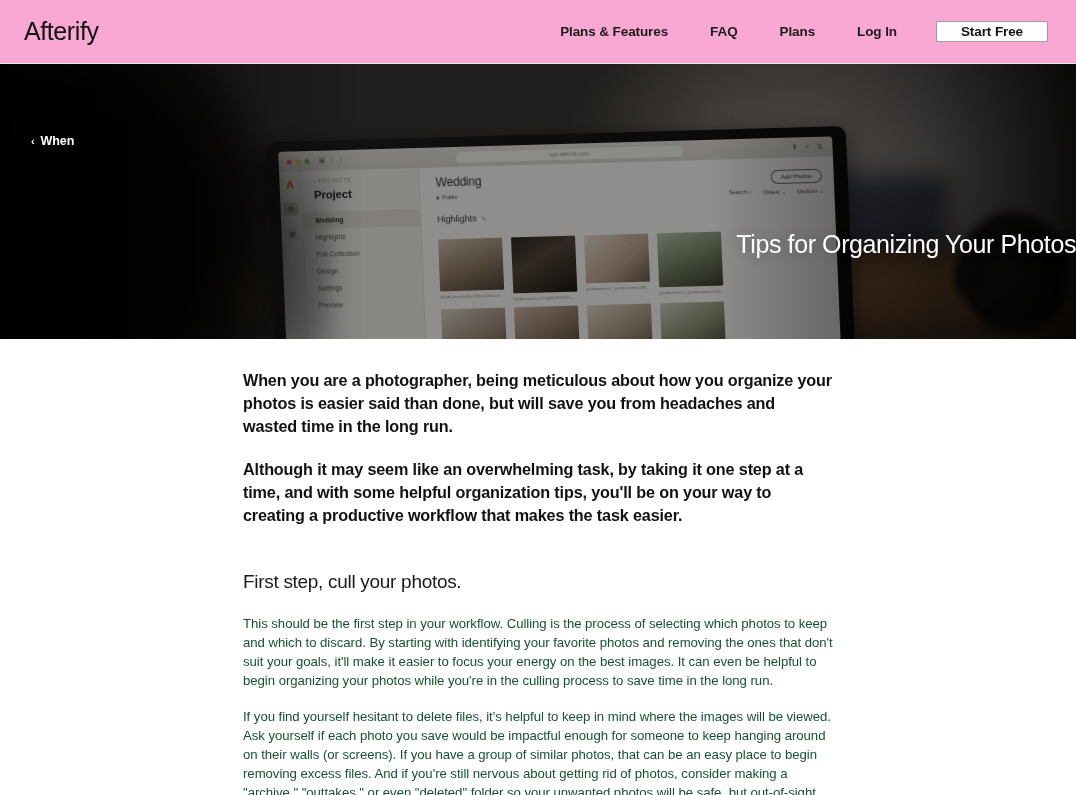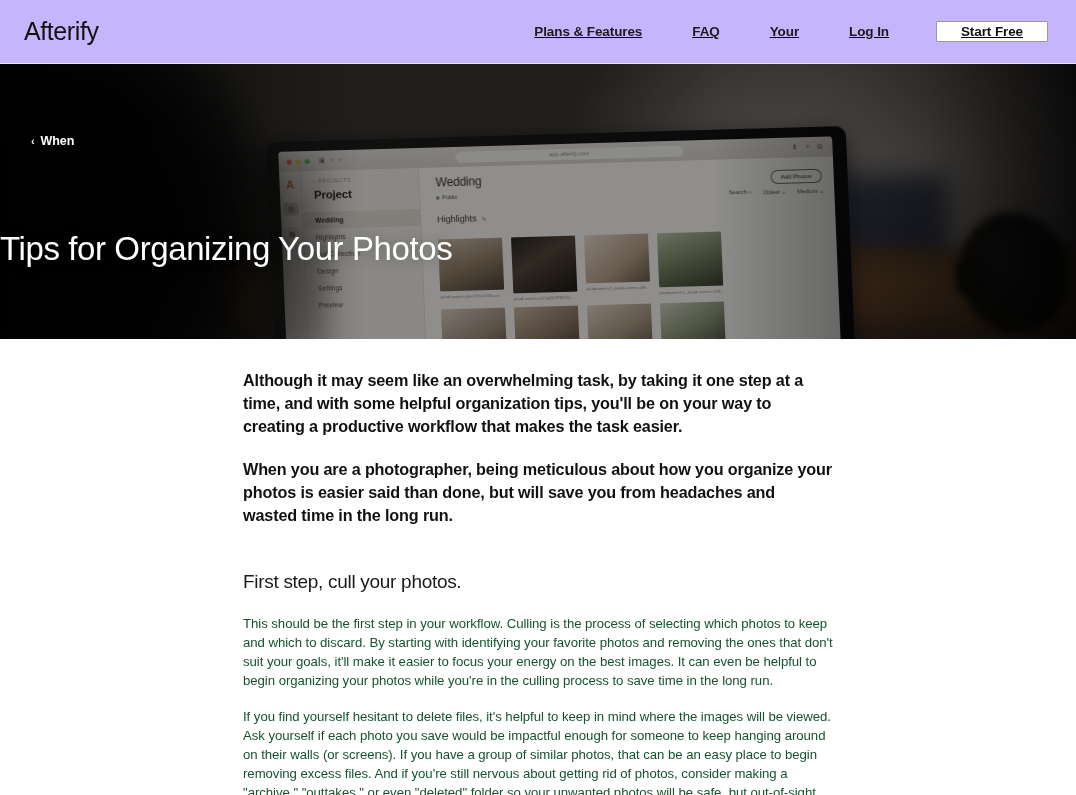--- a/index.html
+++ b/index.html
@@ -11,43 +11,42 @@
     background: #ffffff;
     font-family: "Liberation Sans", sans-serif;
     -webkit-font-smoothing: antialiased;
   }
   .page { position: relative; width: 1076px; height: 795px; background: #fff; }
 
   
   .site-header {
     position: relative;
     height: 64px;
-    background: #c4b5fd;
+    background: #f9a8d4;
     display: flex;
     align-items: center;
     justify-content: space-between;
     padding: 0 28px 0 24px;
     border-bottom: 1px solid #e8e8e8;
     z-index: 5;
   }
   .logo {
     font-family: "Liberation Sans", sans-serif;
     font-size: 25px;
     font-weight: 500;
     letter-spacing: -0.4px;
     color: #111111;
     line-height: 1;
     cursor: pointer;
     user-select: none;
   }
   .nav {
     display: flex;
     align-items: center;
-    gap: 8px;
-    text-decoration: underline;
+    gap: 0px;
   }
   .nav-link {
     font-size: 13.5px;
     font-weight: 700;
     color: #1b1b1b;
     letter-spacing: -0.1px;
     padding: 0 21px;
     cursor: pointer;
     white-space: nowrap;
     line-height: 1;
@@ -220,22 +219,22 @@
 
   .back-link {
     position: absolute; left: 31px; top: 70px; z-index: 4;
     color: #ffffff; font-size: 12.5px; font-weight: 700; letter-spacing: -.1px;
     display: flex; align-items: center; gap: 6px; cursor: pointer;
   }
   .chev { font-size: 11px; line-height: 1; display: inline-block; }
 
   .hero-title {
     position: absolute; z-index: 4; left: 0; right: 0; top: 166px;
-    text-align: left; color: #ffffff;
-    font-size: 33px; font-weight: 400; letter-spacing: -0.4px;
+    text-align: right; color: #ffffff;
+    font-size: 25px; font-weight: 400; letter-spacing: -0.4px;
     text-shadow: 0 1px 14px rgba(0,0,0,.28);
   }
 
   
   .article { padding: 0; }
   .article-inner { width: 590px; margin: 0 auto 0 243px; padding-top: 30px; }
   .lede {
     font-size: 16.2px;
     font-weight: 700;
     line-height: 1.42;
@@ -262,21 +261,21 @@
 </head>
 <body>
 
 <div class="page">
 
   <header class="site-header">
     <div class="logo">Afterify</div>
     <nav class="nav">
       <span class="nav-link">Plans &amp; Features</span>
       <span class="nav-link">FAQ</span>
-      <span class="nav-link">Your</span>
+      <span class="nav-link">Plans</span>
       <span class="nav-link">Log In</span>
       <button class="btn-start">Start Free</button>
     </nav>
   </header>
 
   <section class="hero">
     <div class="hero-photo">
       <div class="bg-wall"></div>
       <div class="bg-blue"></div>
       <div class="bg-desk"></div>
@@ -371,21 +370,21 @@
       <span class="chev">‹</span>
       <span>When</span>
     </div>
 
     <h1 class="hero-title">Tips for Organizing Your Photos</h1>
 
   </section>
 
   <article class="article">
     <div class="article-inner">
+      <p class="lede">When you are a photographer, being meticulous about how you organize your photos is easier said than done, but will save you from headaches and wasted time in the long run.</p>
       <p class="lede">Although it may seem like an overwhelming task, by taking it one step at a time, and with some helpful organization tips, you'll be on your way to creating a productive workflow that makes the task easier.</p>
-      <p class="lede">When you are a photographer, being meticulous about how you organize your photos is easier said than done, but will save you from headaches and wasted time in the long run.</p>
       <h2 class="h2">First step, cull your photos.</h2>
       <p class="para">This should be the first step in your workflow. Culling is the process of selecting which photos to keep and which to discard. By starting with identifying your favorite photos and removing the ones that don't suit your goals, it'll make it easier to focus your energy on the best images. It can even be helpful to begin organizing your photos while you're in the culling process to save time in the long run.</p>
       <p class="para">If you find yourself hesitant to delete files, it's helpful to keep in mind where the images will be viewed. Ask yourself if each photo you save would be impactful enough for someone to keep hanging around on their walls (or screens). If you have a group of similar photos, that can be an easy place to begin removing excess files. And if you're still nervous about getting rid of photos, consider making a "archive," "outtakes," or even "deleted" folder so your unwanted photos will be safe, but out-of-sight.</p>
     </div>
   </article>
 
 </div>
 
 </body></html>

